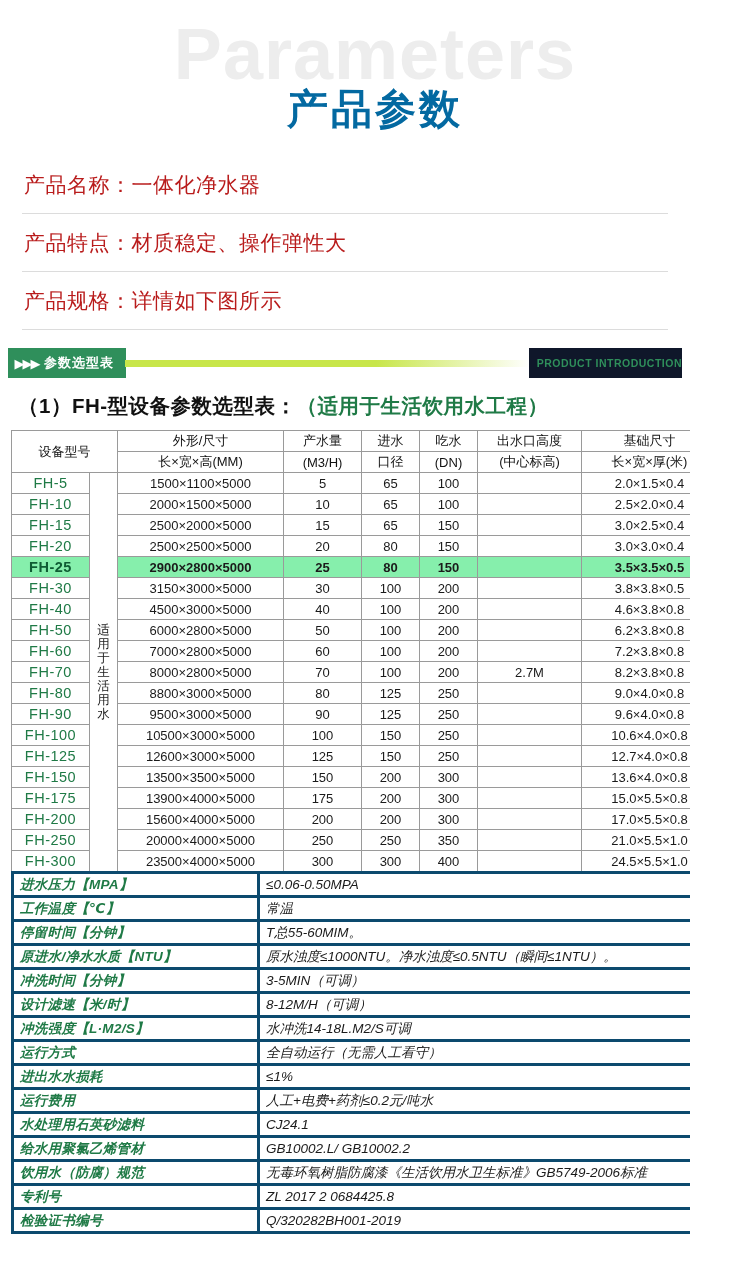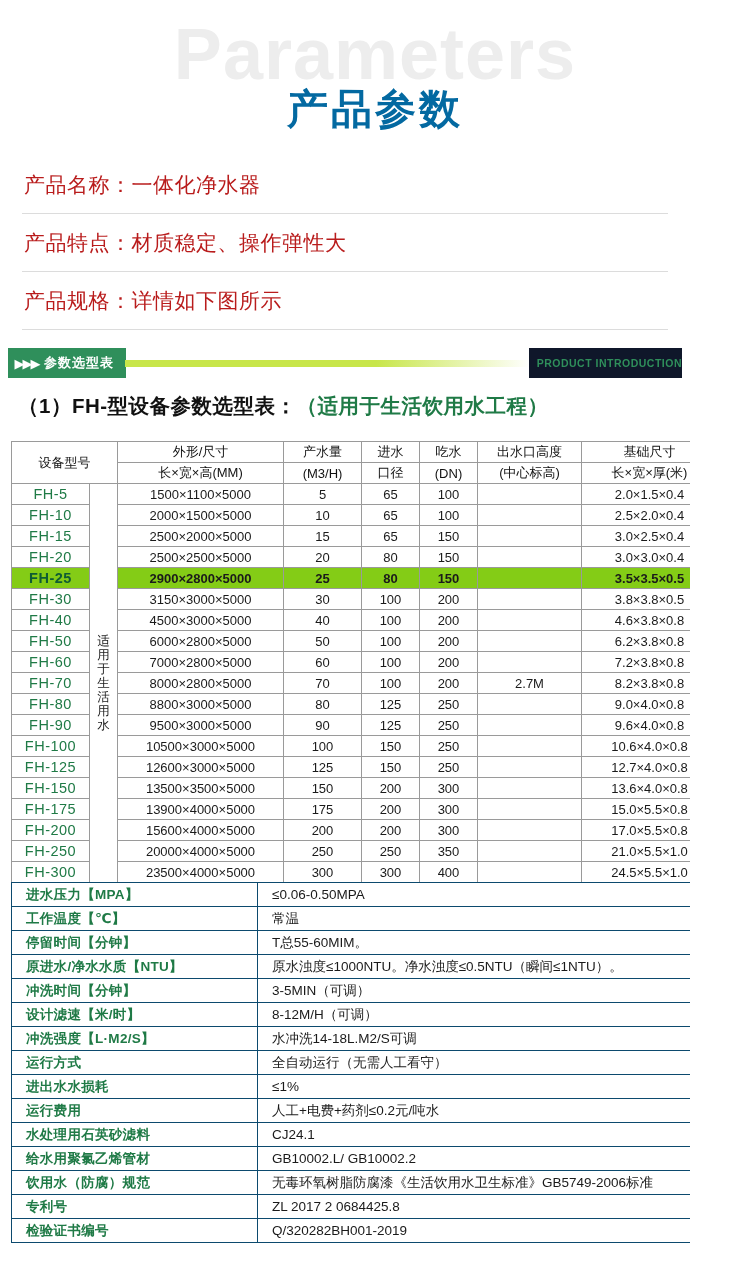--- a/index.html
+++ b/index.html
@@ -104,21 +104,21 @@
     font-weight: bold;
     display: flex;
     align-items: center;
     padding-left: 8px;
     letter-spacing: 0.5px;
     white-space: nowrap;
   }
 
   
   .subtitle {
-    margin: 14px 0 21px 18px;
+    margin: 14px 0 10px 18px;
     font-size: 20.5px;
     font-weight: bold;
     color: #111111;
     letter-spacing: 0.5px;
   }
   .subtitle .green { color: #1f7a46; }
 
   
   .table-wrap { margin: 0 11px; }
   table.spec {
@@ -153,39 +153,40 @@
     width: 28px;
     font-size: 12.5px;
     line-height: 1.12;
     color: #1a1a1a;
     padding: 2px 0;
   }
   .vert span {
     display: block;
   }
   tr.highlight td {
-    background: #84cc16;
+    background: #86efac;
     font-weight: bold;
   }
   tr.highlight td.model { color: #0f5c33; }
   .bold-cell { font-weight: bold; }
 
   
   table.props {
     border-collapse: collapse;
     width: 706px;
     font-size: 13.5px;
     color: #1a1a1a;
     table-layout: fixed;
     margin-top: -1px;
   }
   table.props td {
-    border: 1px solid #0c4a6e;
+    border: 3px solid #0c4a6e;
     height: 24px;
-    padding: 1px 14px;
+    padding: 1px 6px;
+    font-style: italic;
   }
   td.prop-name {
     width: 246px;
     color: #1f7a46;
     font-weight: bold;
     letter-spacing: 0.3px;
   }
   td.prop-val {
     color: #1a1a1a;
   }

